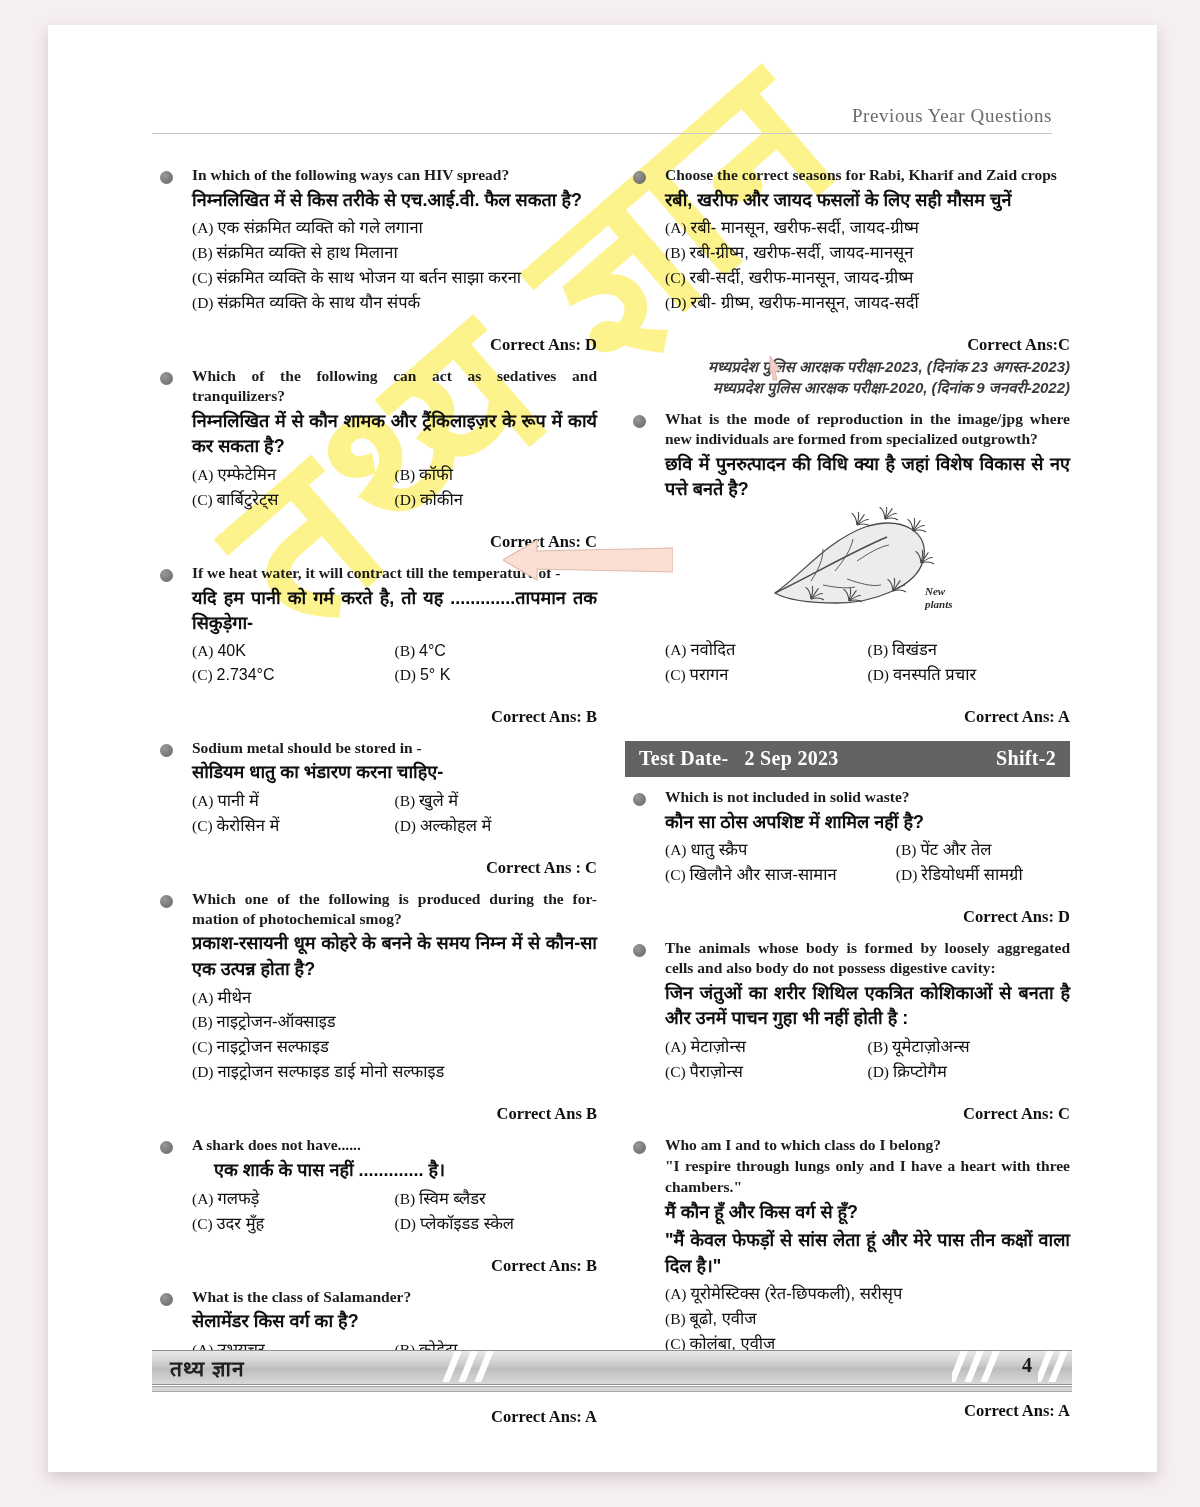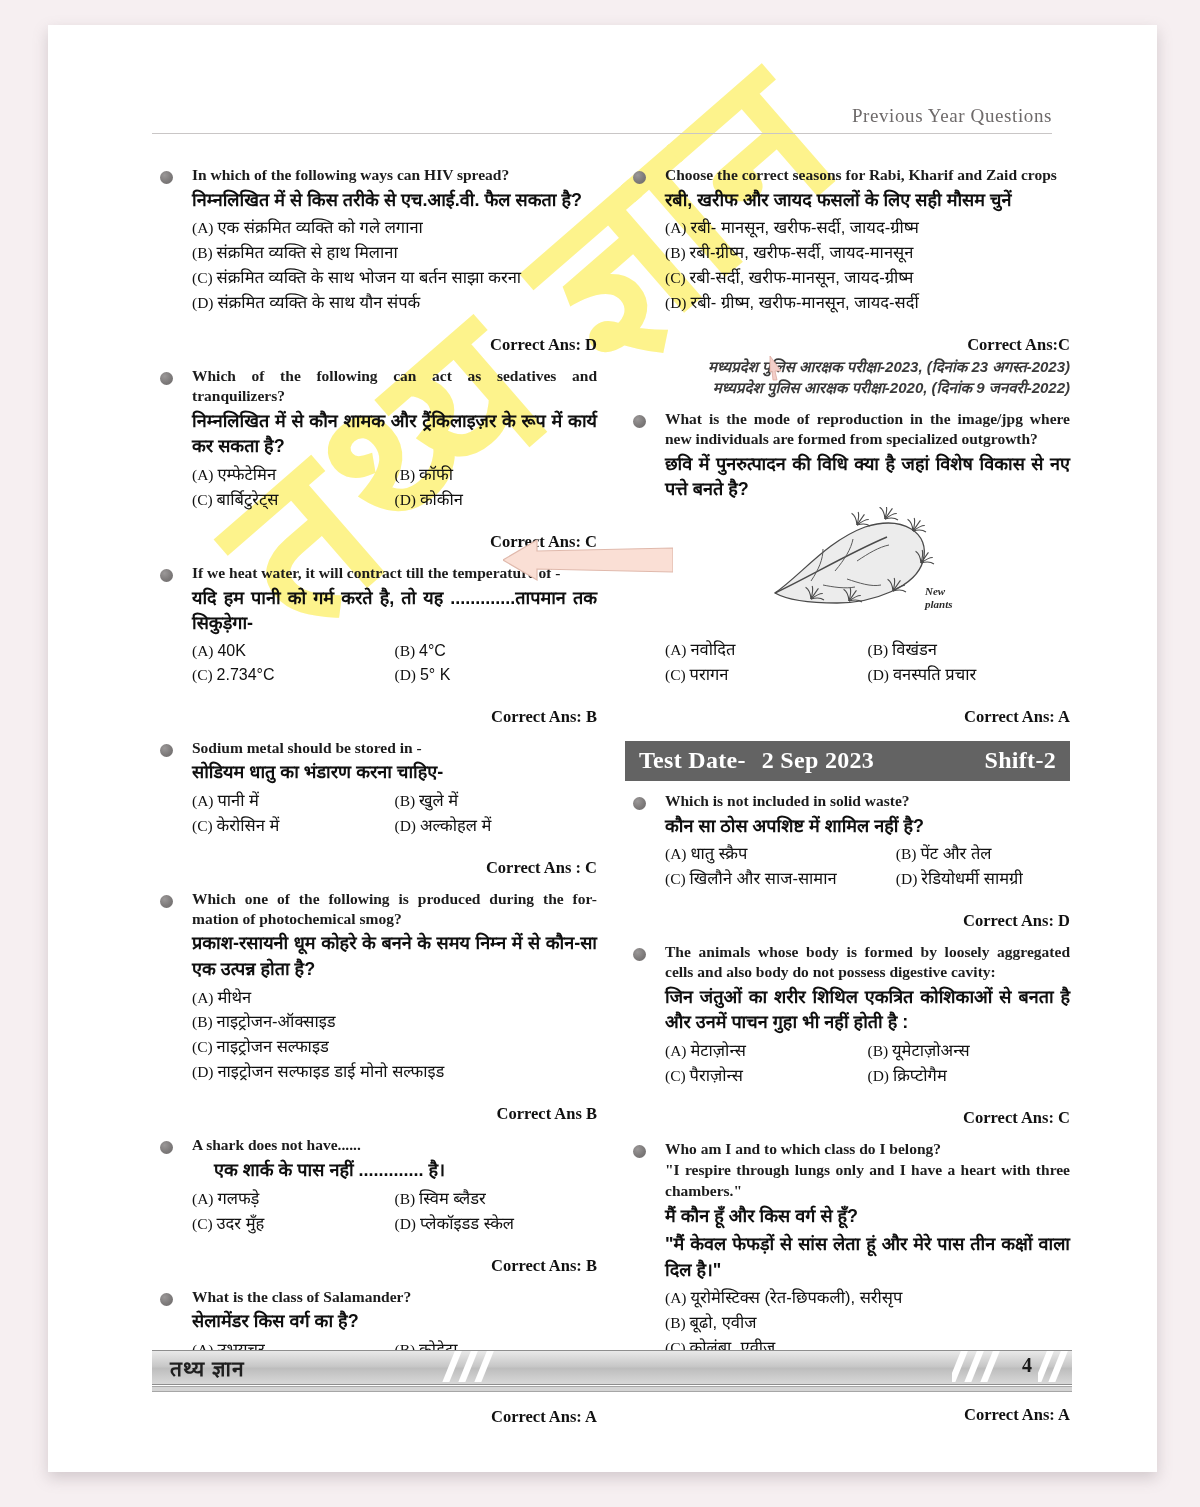--- a/index.html
+++ b/index.html
@@ -182,21 +182,21 @@
     line-height: 1.4;
     margin-top: 1px;
   }
 
   
   .banner {
     background: #636363;
     color: #ffffff;
     font-family: "Liberation Serif", "DejaVu Serif", serif;
     font-weight: bold;
-    font-size: 24px;
+    font-size: 20px;
     padding: 6px 14px 7px 14px;
     display: flex;
     justify-content: space-between;
     align-items: center;
     margin: 14px 0 10px 0;
     letter-spacing: 0.3px;
   }
   .banner-left { display: flex; gap: 16px; }
 
   

